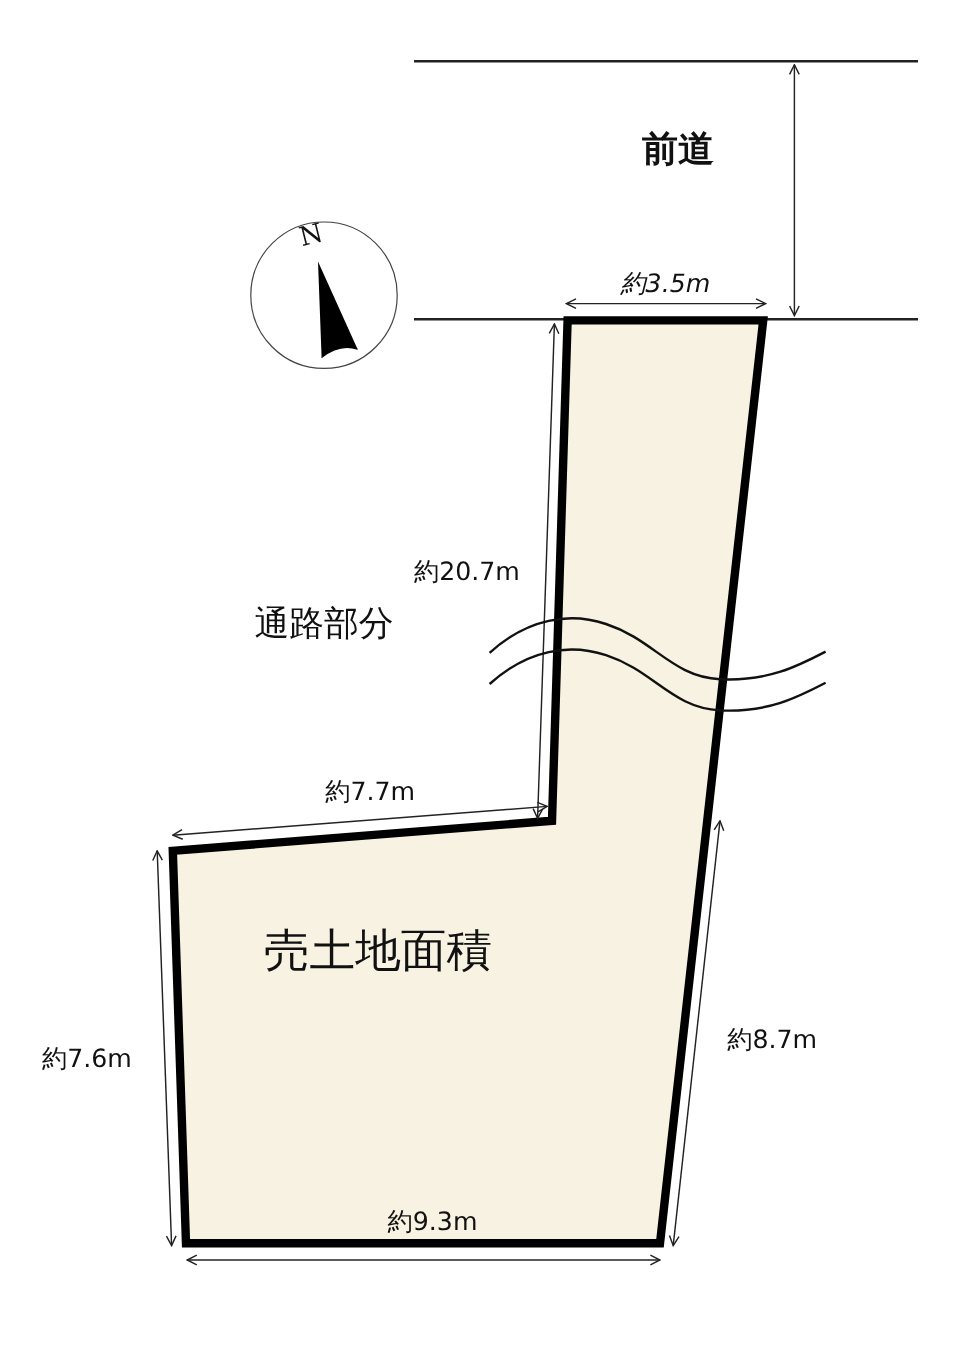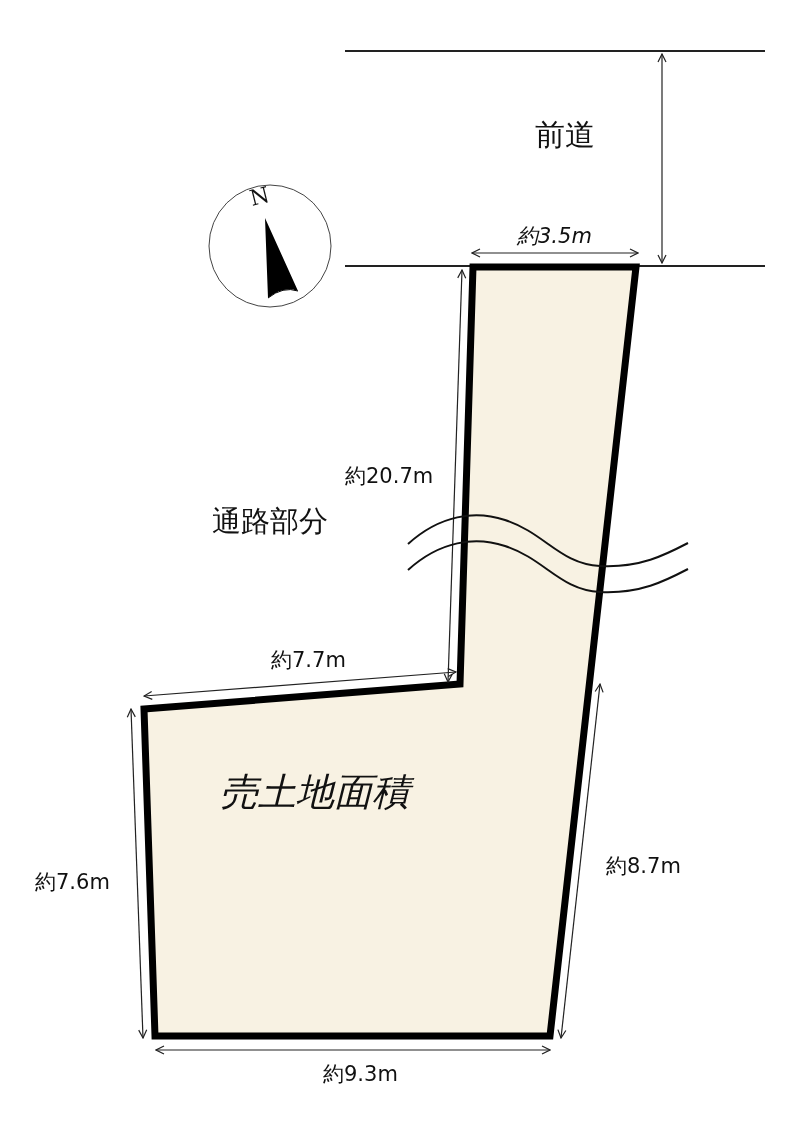--- a/index.html
+++ b/index.html
@@ -2,21 +2,21 @@
 <html><head>
 <meta charset="utf-8">
 <style>
   html, body { margin: 0; padding: 0; background: #ffffff; }
   body { width: 800px; height: 1134px; position: relative; overflow: hidden;
          font-family: "DejaVu Sans", "Liberation Sans", sans-serif; color: #111; }
   svg.plan { position: absolute; left: 0; top: 0; }
   .lbl { position: absolute; white-space: nowrap; line-height: 1; color: #111; }
   .dim { font-size: 21px; }
   .road-title { font-size: 30px; text-align: center; line-height: 1.15; }
-  .passage { font-size: 29px; text-align: center; line-height: 1.15; }
+  .passage { font-size: 29px; text-align: center; line-height: 1.15; font-family: Liberation Mono, monospace; }
   .area-block { position: absolute; text-align: center; line-height: 1.1; }
   .area-title { font-size: 38px; display: block; }
   .area-sub { font-size: 32px; display: block; }
   sup.sq { font-size: 0.45em; vertical-align: 0.95em; margin-left: 1px; }
   .halo { text-shadow: 0 0 3px #fff, 0 0 3px #fff, 0 0 3px #fff; }
 </style>
 </head>
 <body>
 
 <svg class="plan" width="800" height="1134" viewBox="0 0 800 1134" xmlns="http://www.w3.org/2000/svg">
@@ -50,30 +50,30 @@
 
   <g>
     <circle cx="270" cy="246" r="61" fill="#fff" stroke="#444" stroke-width="1"></circle>
     <path d="M265,218 L298,291 Q283,286 268,298 Z" fill="#000"></path>
     <path d="M268,298 Q283,286 298,291" fill="#fff" stroke="#000" stroke-width="1"></path>
   </g>
 </svg>
 
 <div class="lbl" style="left:250px; top:186px; font-family:'DejaVu Serif','Liberation Serif',serif; font-size:22px; transform:rotate(-14deg);">N</div>
 
-<div class="lbl road-title" style="left:465px; top:118px; width:200px;">
+<div class="lbl road-title" style="left:465px; top:108px; width:200px;font-weight:bold;">
   <div>前道</div>
 </div>
 
 <div class="lbl dim" style="left:517px; top:226px;font-style:italic;">約3.5m</div>
 <div class="lbl dim halo" style="left:345px; top:466px;">約20.7m</div>
 <div class="lbl dim" style="left:271px; top:650px;">約7.7m</div>
 <div class="lbl dim" style="left:35px; top:872px;">約7.6m</div>
 <div class="lbl dim" style="left:588px; top:856px;margin-left:18px;">約8.7m</div>
-<div class="lbl dim" style="left:323px; top:1064px;text-align:right;">約9.3m</div>
+<div class="lbl dim" style="left:323px; top:1008px;text-align:right;">約9.3m</div>
 
 <div class="lbl passage" style="left:150px; top:505px; width:240px;">
   <div>通路部分</div>
 </div>
 
-<div class="area-block" style="left:215px; top:772px; width:200px;font-style:italic;">
+<div class="area-block" style="left:215px; top:772px; width:200px;">
   <span class="area-title">売土地面積</span>
 </div>
 
 </body></html>

